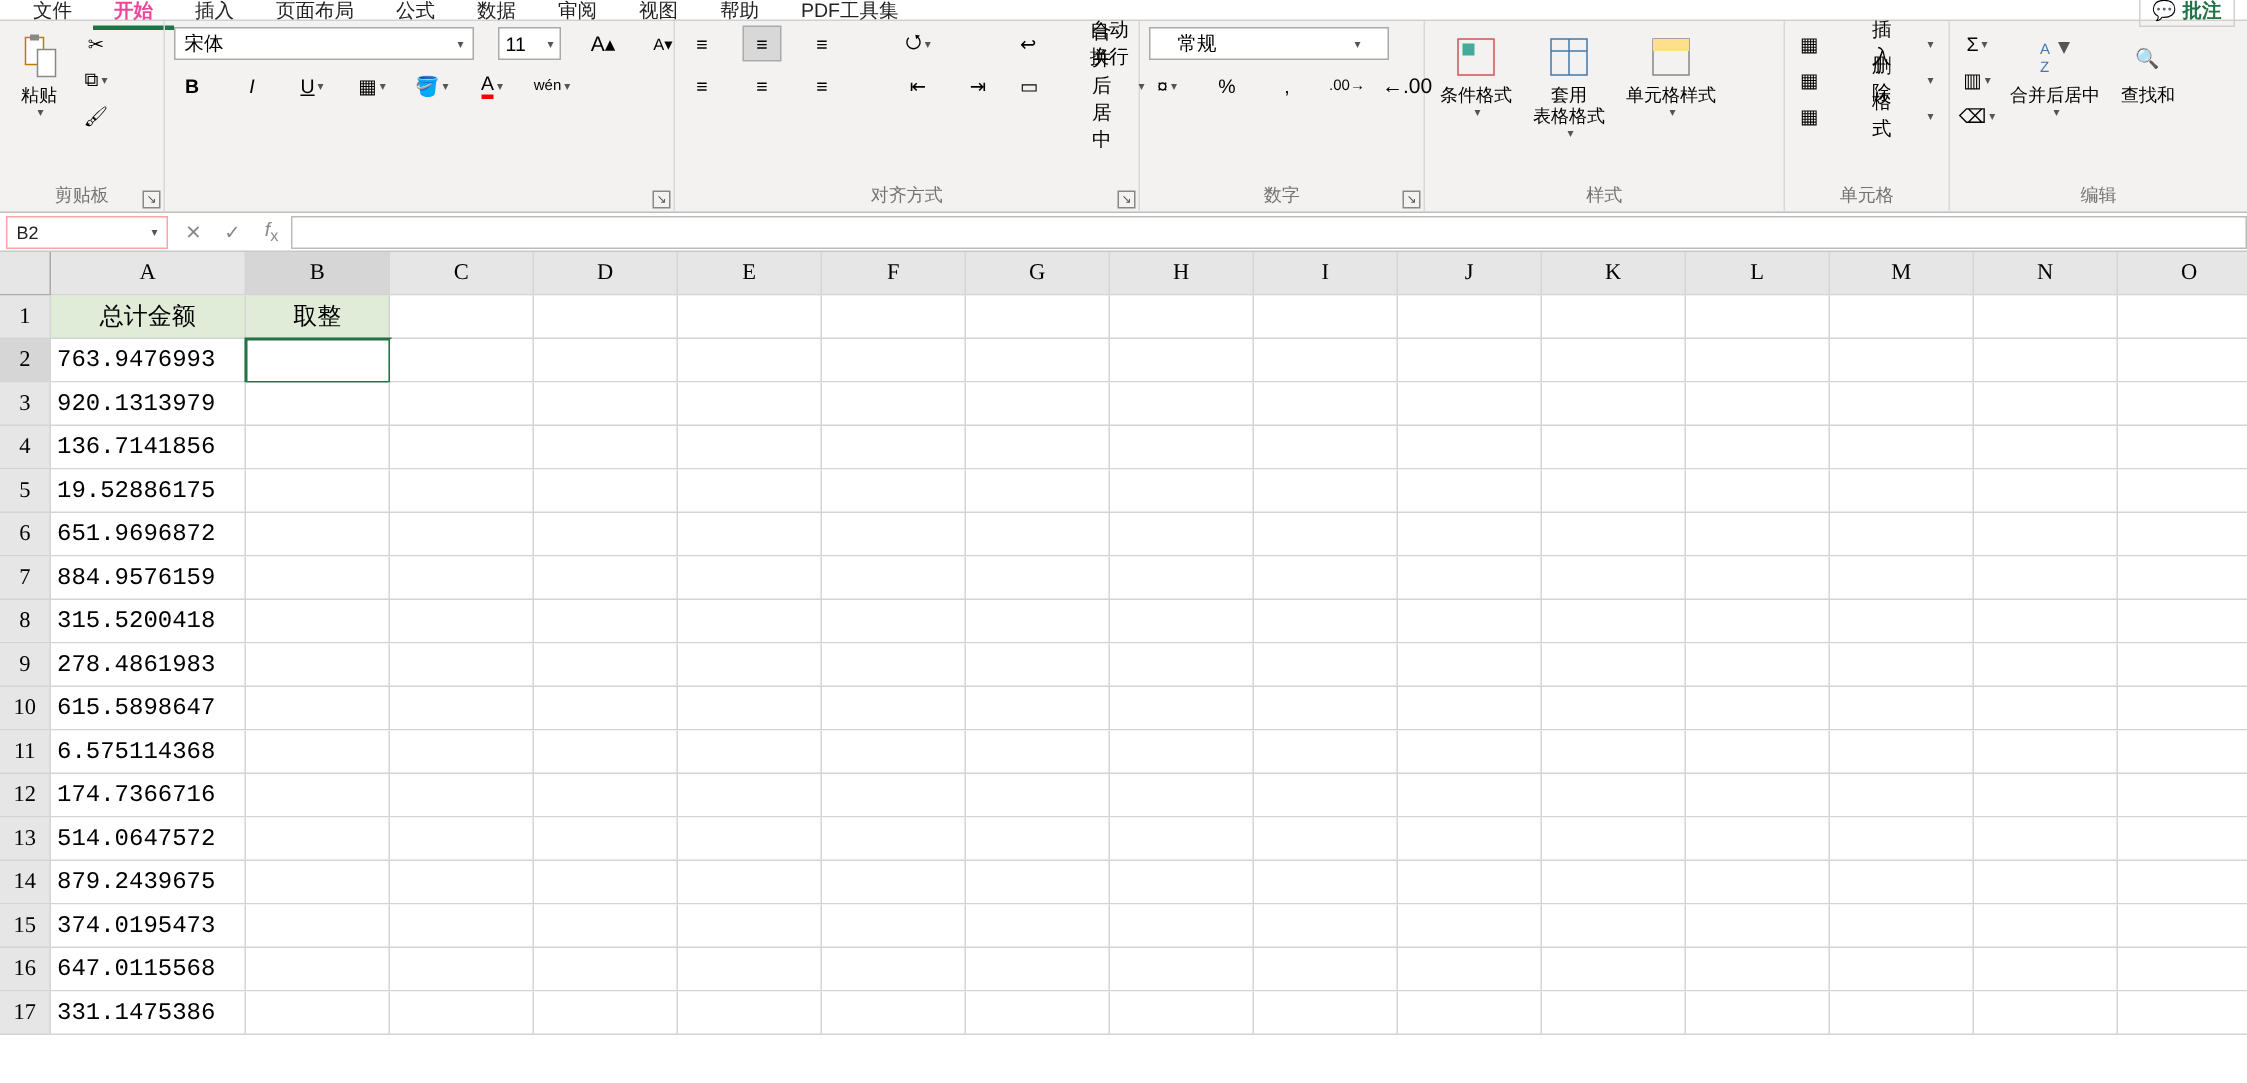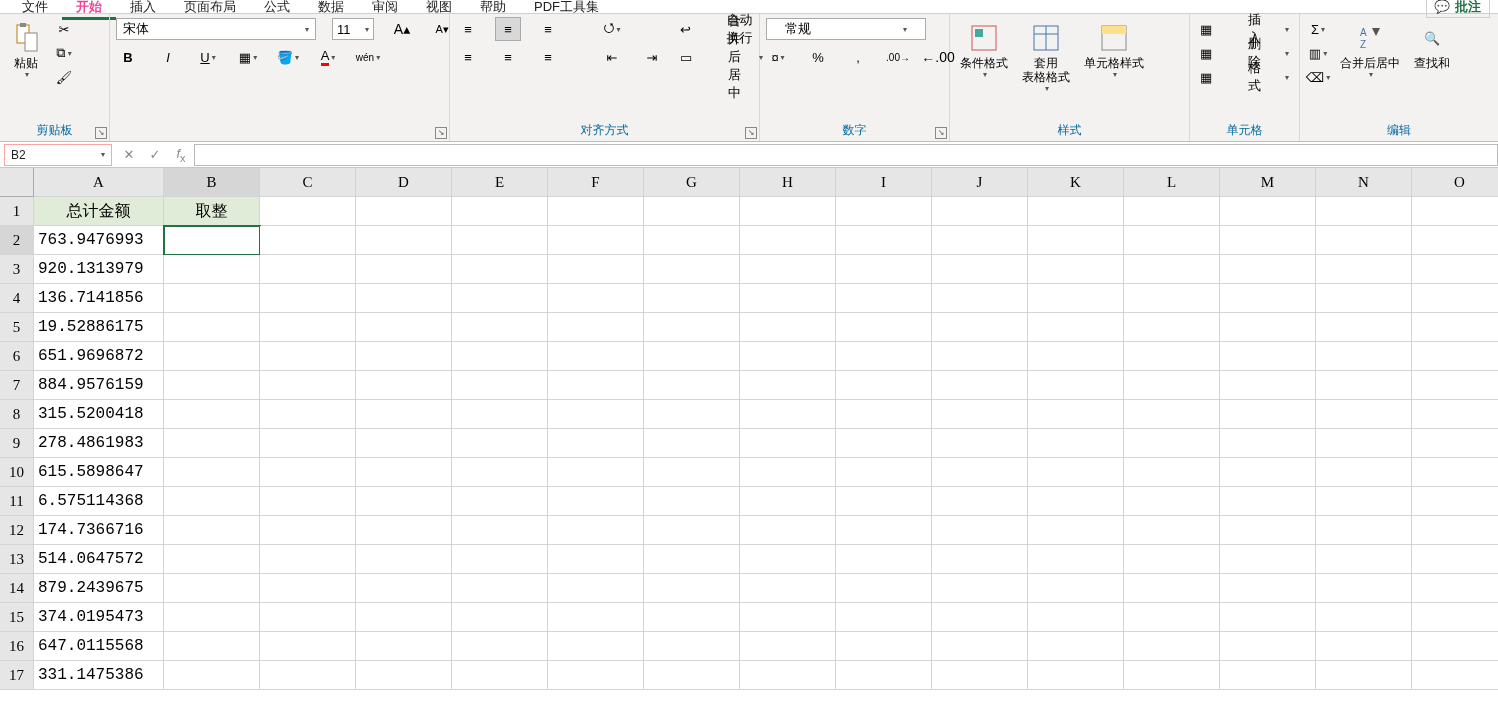--- a/index.html
+++ b/index.html
@@ -53,21 +53,21 @@
     display: flex;
     flex-direction: column;
     border-right: 1px solid #d8d8d8;
     padding: 4px 6px 2px 6px;
     position: relative;
   }
   .group-body { flex: 1; display: flex; align-items: flex-start; gap: 6px; }
   .group-label {
     text-align: center;
     font-size: 12px;
-    color: #0369a1;
+    color: #737373;
     position: relative;
   }
   .launcher {
     position: absolute;
     right: 2px;
     bottom: 2px;
     width: 12px;
     height: 12px;
     border: 1px solid #888;
     font-size: 8px;

